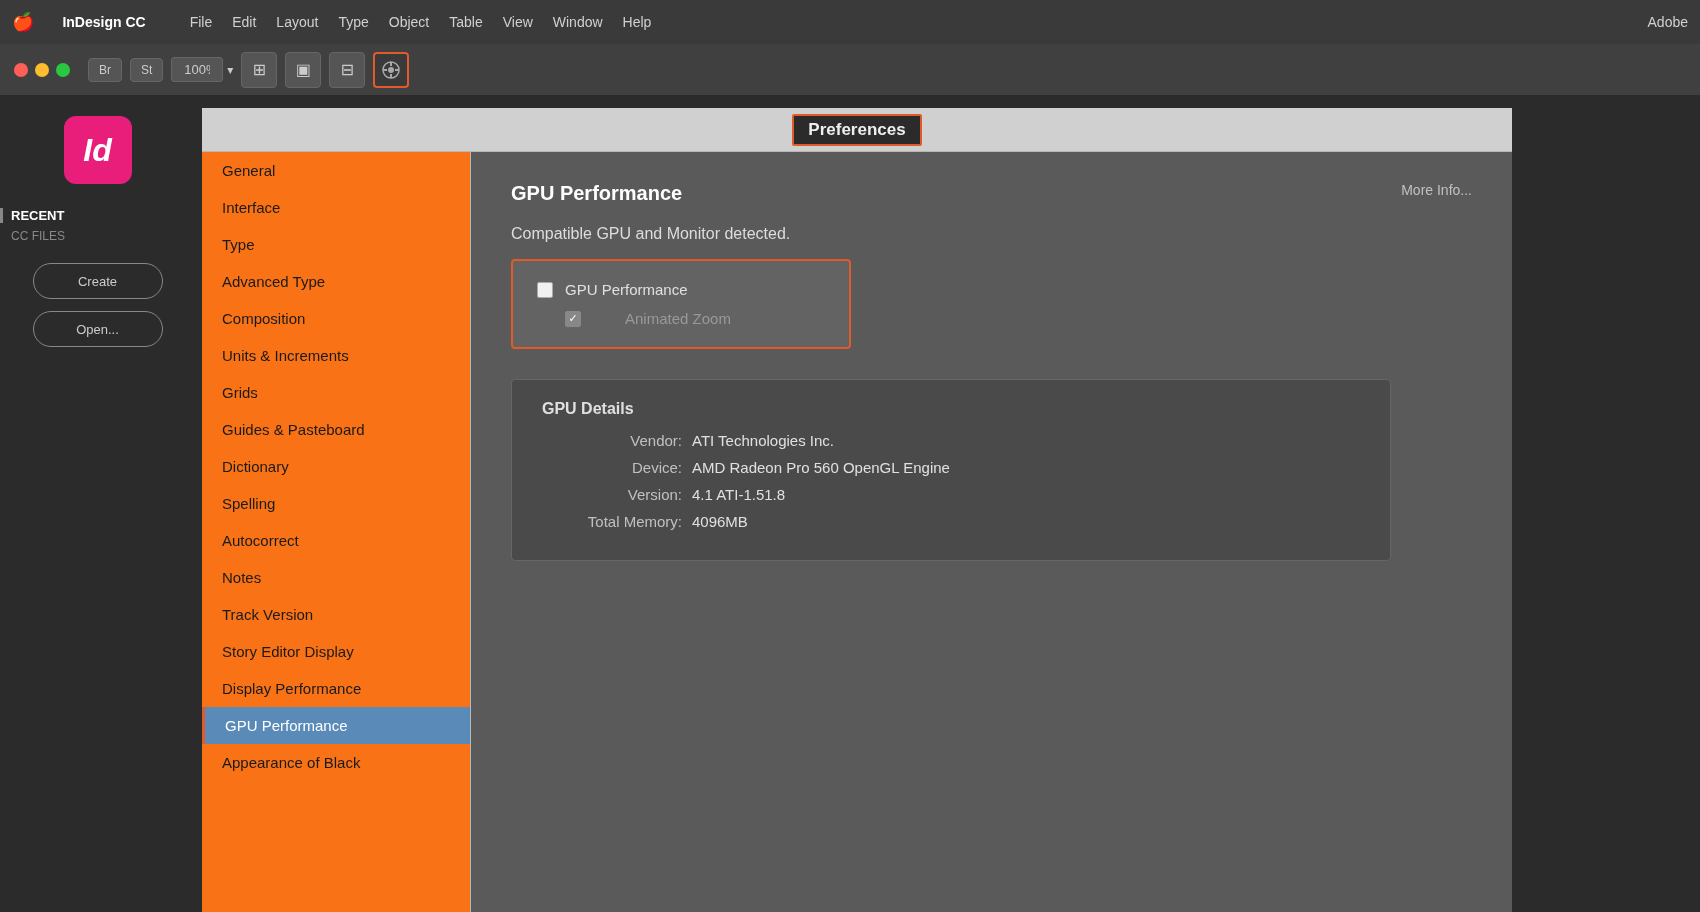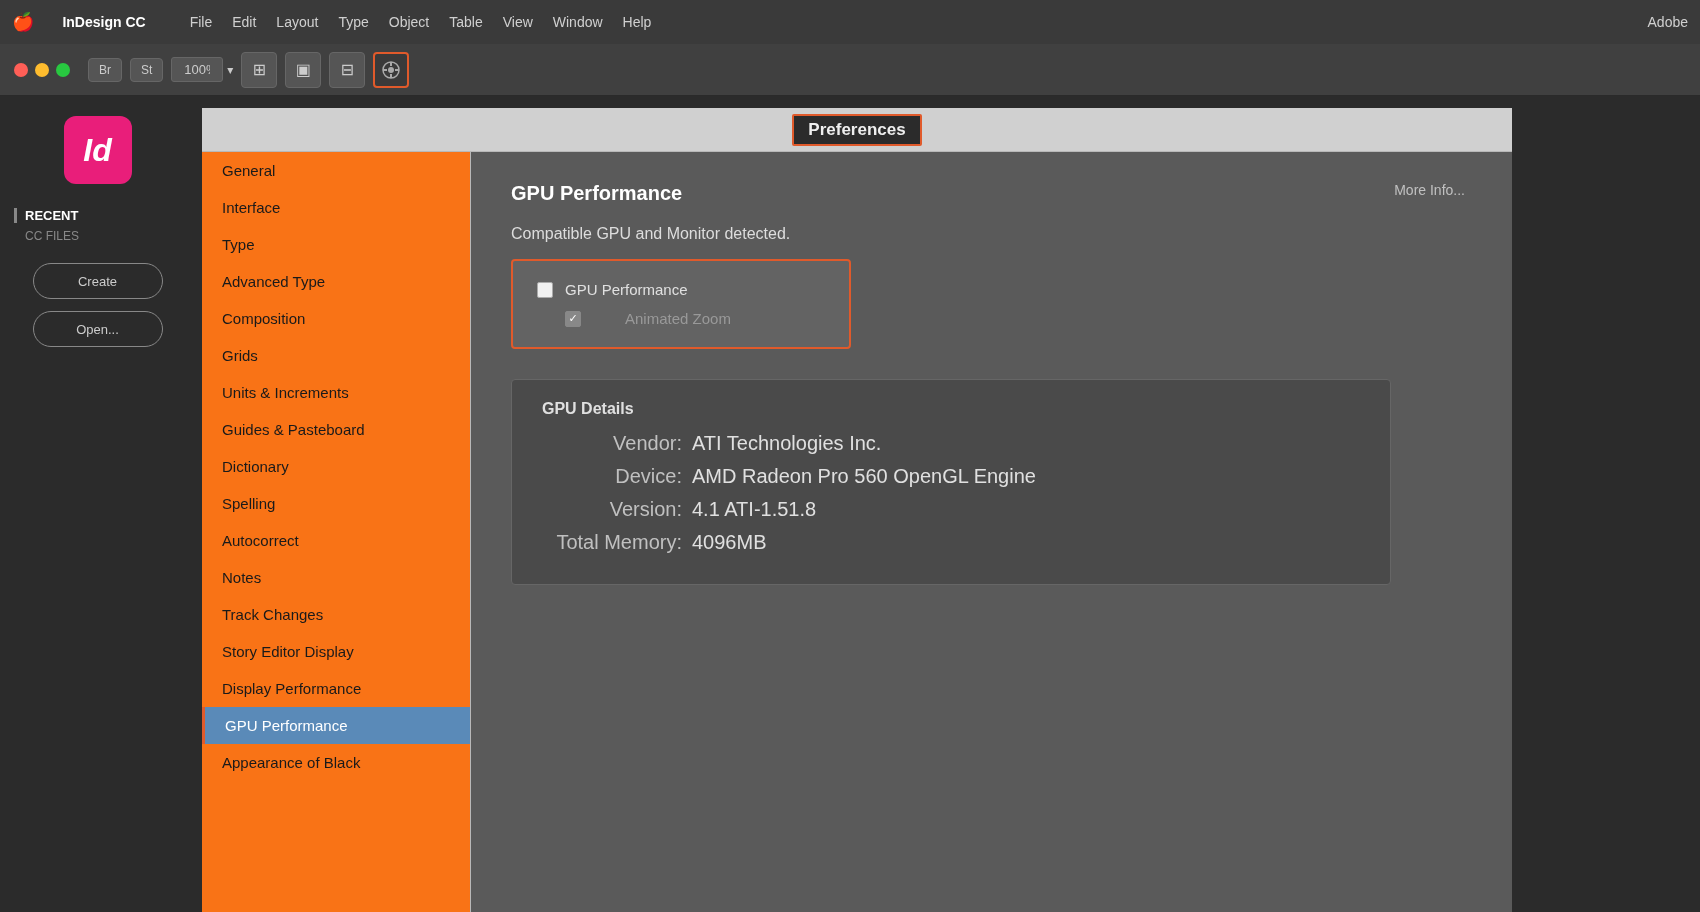--- a/index.html
+++ b/index.html
@@ -130,21 +130,21 @@
       align-items: center;
       justify-content: center;
       font-size: 32px;
       font-weight: 900;
       color: white;
       font-style: italic;
       margin-bottom: 24px;
     }
     .recent-section {
       width: 100%;
-      padding: 0 14px;
+      padding: 0 0;
     }
     .recent-label {
       color: #ffffff;
       font-size: 13px;
       font-weight: 700;
       border-left: 3px solid #888;
       padding-left: 8px;
       margin-bottom: 6px;
     }
     .recent-sub {
@@ -250,21 +250,21 @@
       color: #ffffff;
       margin-bottom: 20px;
     }
     .compat-text {
       font-size: 16px;
       color: #dddddd;
       margin-bottom: 16px;
     }
     .more-info-btn {
       position: absolute;
-      right: 47px;
+      right: 40px;
       top: 30px;
       color: #c0c0c0;
       font-size: 14px;
       cursor: pointer;
       background: transparent;
       border: none;
     }
     .gpu-options-box {
       border: 2px solid #e05a2b;
       border-radius: 4px;
@@ -326,21 +326,21 @@
     }
     .gpu-details-title {
       font-size: 16px;
       font-weight: 600;
       color: #e0e0e0;
       margin-bottom: 14px;
     }
     .gpu-detail-row {
       display: flex;
       margin-bottom: 10px;
-      font-size: 20px;
+      font-size: 15px;
       color: #d0d0d0;
     }
     .gpu-detail-label {
       min-width: 140px;
       text-align: right;
       margin-right: 10px;
       color: #c0c0c0;
     }
     .gpu-detail-value {
       color: #e0e0e0;
@@ -417,28 +417,28 @@
     </div>
 
     <div class="dialog-body">
 
       <div class="nav-sidebar">
         <button class="nav-item">General</button>
         <button class="nav-item">Interface</button>
         <button class="nav-item">Type</button>
         <button class="nav-item">Advanced Type</button>
         <button class="nav-item">Composition</button>
+        <button class="nav-item">Units &amp; Increments</button>
         <button class="nav-item">Grids</button>
-        <button class="nav-item">Units &amp; Increments</button>
         <button class="nav-item">Guides &amp; Pasteboard</button>
         <button class="nav-item">Dictionary</button>
         <button class="nav-item">Spelling</button>
         <button class="nav-item">Autocorrect</button>
         <button class="nav-item">Notes</button>
-        <button class="nav-item">Track Changes</button>
+        <button class="nav-item">Track Version</button>
         <button class="nav-item">Story Editor Display</button>
         <button class="nav-item">Display Performance</button>
         <button class="nav-item active">GPU Performance</button>
         <button class="nav-item">Appearance of Black</button>
       </div>
 
       <div class="main-content main-content-relative">
         <h2 class="section-title">GPU Performance</h2>
 
         <p class="compat-text">Compatible GPU and Monitor detected.</p>

